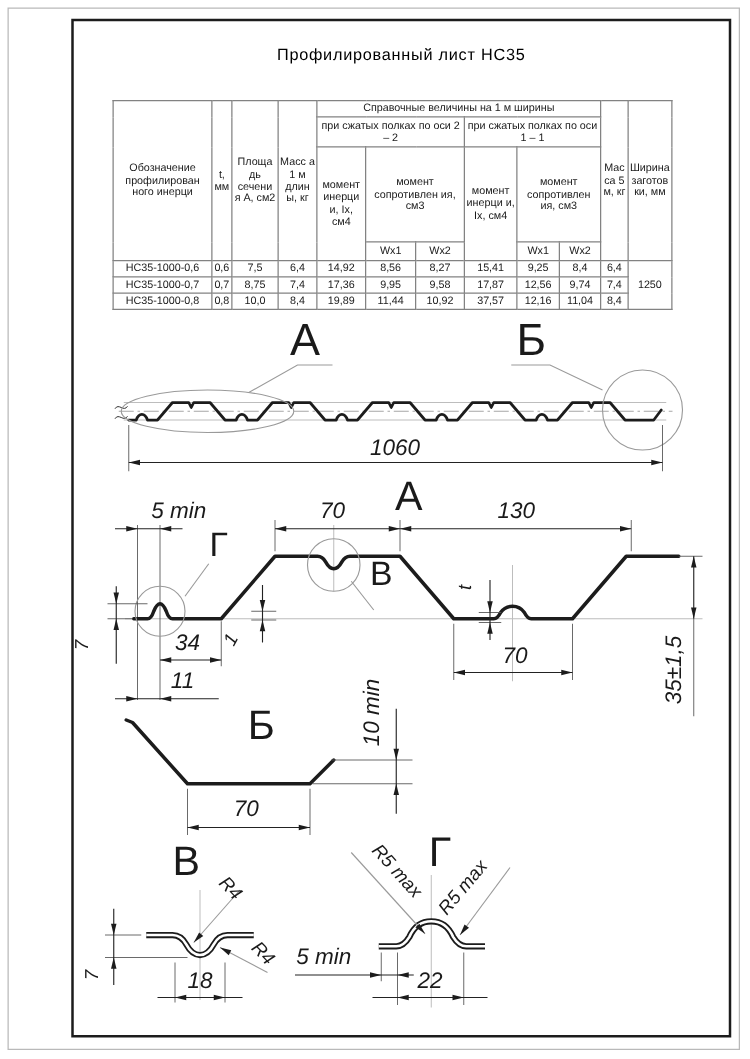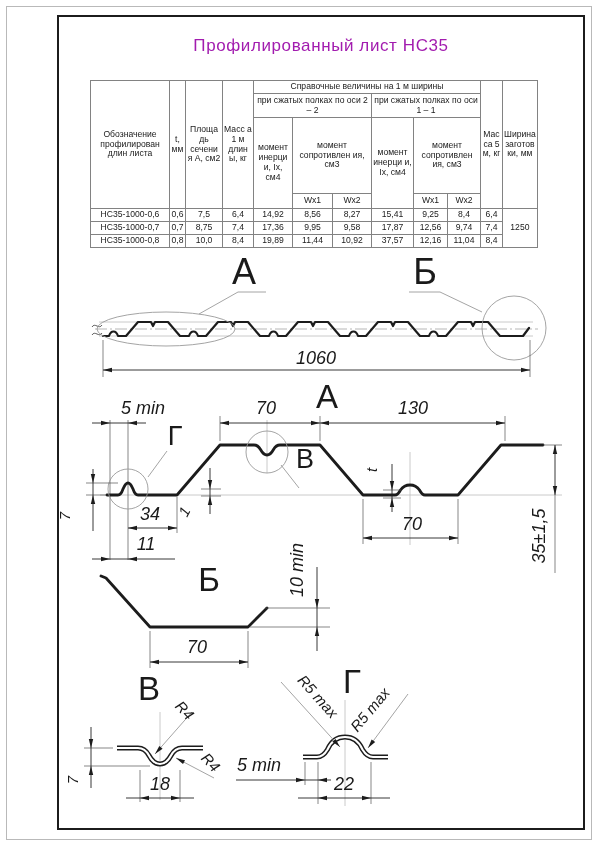--- a/index.html
+++ b/index.html
@@ -1,21 +1,21 @@
 <!DOCTYPE html>
 <html><head>
 <meta charset="utf-8">
 <style>
   html,body{margin:0;padding:0;background:#fff;}
   #page{position:relative;width:600px;height:847px;background:#ffffff;overflow:hidden;
         font-family:"Liberation Sans",sans-serif;color:#1a1a1a;}
   #outer-border{position:absolute;left:6px;top:6px;width:586px;height:834px;border:1px solid #b9b9b9;box-sizing:border-box;}
   #frame{position:absolute;left:57px;top:15px;width:528px;height:815px;border:2px solid #1c1c1c;box-sizing:border-box;}
   #title{position:absolute;left:57px;top:36px;width:528px;text-align:center;
-         font-size:17px;letter-spacing:.6px;color:#a21caf;}
+         font-size:13px;letter-spacing:.6px;color:#000000;}
   
   #spec-table{position:absolute;left:90px;top:80px;border-collapse:collapse;table-layout:fixed;
               font-size:8.6px;line-height:1.16;color:#1a1a1a;}
   #spec-table td{border:1px solid #828282;text-align:center;vertical-align:middle;padding:0 1px;overflow:hidden;}
   tr.h1{height:13px;} tr.h2{height:24px;margin-left:43px;} tr.h3{height:76px;} tr.h4{height:15px;} tr.dr{height:13px;margin-top:13px;}
   
   #draw{position:absolute;left:0;top:0;width:600px;height:847px;}
   text{text-anchor:middle;fill:#1a1a1a;}
   .dim-t{font:italic 18px "Liberation Sans",sans-serif;}
   .dim-s{font:italic 15px "Liberation Sans",sans-serif;}
@@ -50,21 +50,21 @@
         <col style="width:40px">
         <col style="width:39px">
         <col style="width:42px">
       <col style="width:34px">
         <col style="width:33px">
         <col style="width:22px">
         <col style="width:33px">
     </colgroup>
     <tbody>
         <tr class="h1">
-      <td rowspan="4">Обозначение профилирован длин листа</td>
+      <td rowspan="4">Обозначение профилирован ного инерци</td>
       <td rowspan="4">t, мм</td>
       <td rowspan="4">Площа дь сечени я А, см2</td>
       <td rowspan="4">Масс а 1 м длин ы, кг</td>
       <td colspan="6">Справочные величины на 1 м ширины</td>
       <td rowspan="4">Мас са 5 м, кг</td>
       <td rowspan="4">Ширина заготов ки, мм</td>
     </tr>
     <tr class="h2">
       <td colspan="3">при сжатых полках по оси 2 – 2</td>
       <td colspan="3">при сжатых полках по оси 1 – 1</td>

